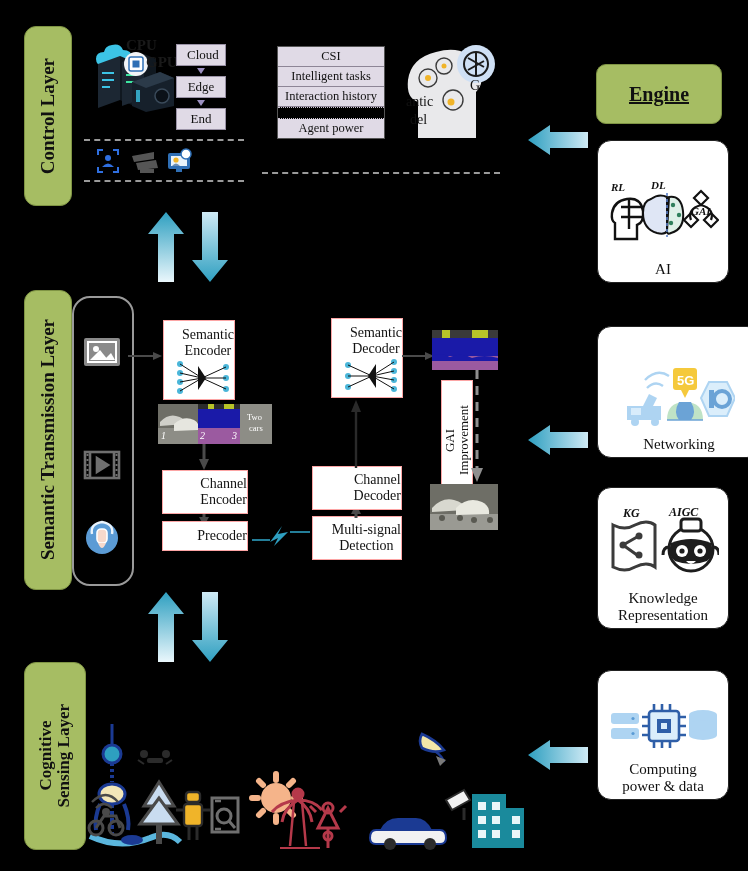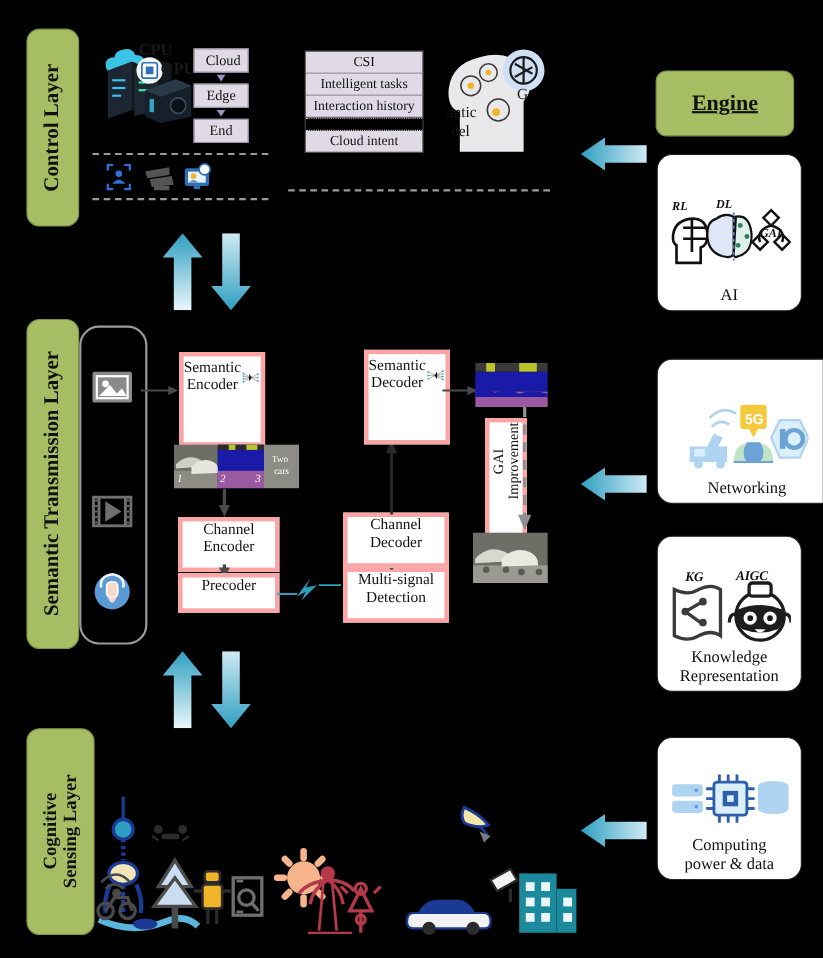--- a/index.html
+++ b/index.html
@@ -7,22 +7,22 @@
        font-family:"Liberation Serif",serif;color:#fff;}
   .abs{position:absolute;}
 
   
   .layer-tab{background:#a6bd63;border-radius:12px;border:1px solid #7f9444;
     display:flex;align-items:center;justify-content:center;}
   .layer-tab .txt{writing-mode:vertical-rl;transform:rotate(180deg);
     font-weight:bold;color:#111;text-align:center;line-height:1.05;}
 
   
-  .wbox{background:#fff;color:#111;border:4px solid #fca5a5;
-    display:flex;flex-direction:row;align-items:flex-start;justify-content:center;
+  .wbox{background:#fff;color:#111;border:1px solid #fca5a5;
+    display:flex;flex-direction:column;align-items:flex-end;justify-content:center;
     text-align:center;line-height:1.12;}
 
   
   .engine-head{background:#a6bd63;border:1px solid #7f9444;border-radius:10px;
     display:flex;align-items:center;justify-content:center;
     font-weight:bold;color:#111;font-size:20px;}
   .card{background:#fff;border:1px solid #222;border-radius:14px;color:#111;
     display:flex;flex-direction:column;justify-content:flex-start;
     text-align:center;}
   .card .cap{font-size:15px;line-height:1.12;margin-top:2px;}
@@ -130,21 +130,21 @@
       <circle cx="90" cy="6" r="5" fill="#fff" stroke="#2f6fb5" stroke-width="1.5"></circle>
     </g>
   </svg>
 </div>
 
 <div class="abs csi" style="left:277px;top:46px;width:106px;">
   <div class="r">CSI</div>
   <div class="r">Intelligent tasks</div>
   <div class="r">Interaction history</div>
   <div class="r dark"></div>
-  <div class="r">Cloud intent</div>
+  <div class="r">Agent power</div>
 </div>
 
 <div class="abs" style="left:398px;top:40px;width:110px;height:102px;">
   <svg width="110" height="102" viewBox="0 0 110 102">
     <path d="M20 98 V62 q-12-4 -10-22 Q13 18 38 12 q30-8 42 14 q8 16 -2 26 l0 46z" fill="#e9e9eb"></path>
     <g fill="none" stroke="#3b3b3b" stroke-width="1.4">
       <circle cx="30" cy="38" r="9"></circle>
         <circle cx="46" cy="26" r="8"></circle>
       <circle cx="55" cy="60" r="10"></circle>
     </g>
@@ -439,21 +439,21 @@
       <g>
         <polygon points="86,20 104,20 112,36 104,54 86,54 78,36" fill="#dbeefb" stroke="#aed4f2" stroke-width="2"></polygon>
         <rect x="86" y="28" width="5" height="18" fill="#6ba3d6"></rect>
         <circle cx="99" cy="37" r="8" fill="none" stroke="#6ba3d6" stroke-width="4"></circle>
       </g>
     </svg>
   </div>
   <div class="cap">Networking</div>
 </div>
 
-<div class="abs card" style="left:597px;top:487px;width:122px;height:130px;padding:6px 4px 4px;">
+<div class="abs card" style="left:597px;top:487px;width:122px;height:130px;padding:6px 4px 4px;gap:11px;">
   <div class="icons">
     <svg width="112" height="74" viewBox="0 0 112 74">
       <text x="16" y="14" font-family="Liberation Serif,serif" font-size="12" font-weight="bold" font-style="italic" fill="#111">KG</text>
       <text x="62" y="13" font-family="Liberation Serif,serif" font-size="12" font-weight="bold" font-style="italic" fill="#111">AIGC</text>
       <g fill="none" stroke="#3b3b3b" stroke-width="3">
         <path d="M6 22 q12 6 22 0 q12-6 20 0 v42 q-8-6 -20 0 q-10 6 -22 0z"></path>
         <path d="M16 42 L30 34 M16 42 L30 52"></path>
       </g>
       <g fill="#3b3b3b">
           <circle cx="16" cy="42" r="3.5"></circle>

